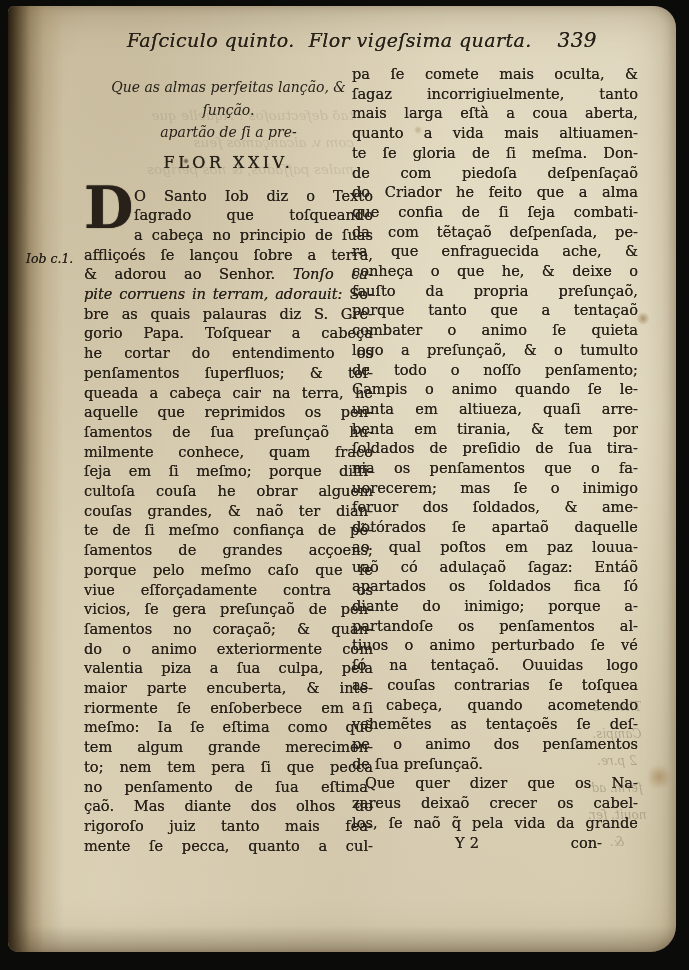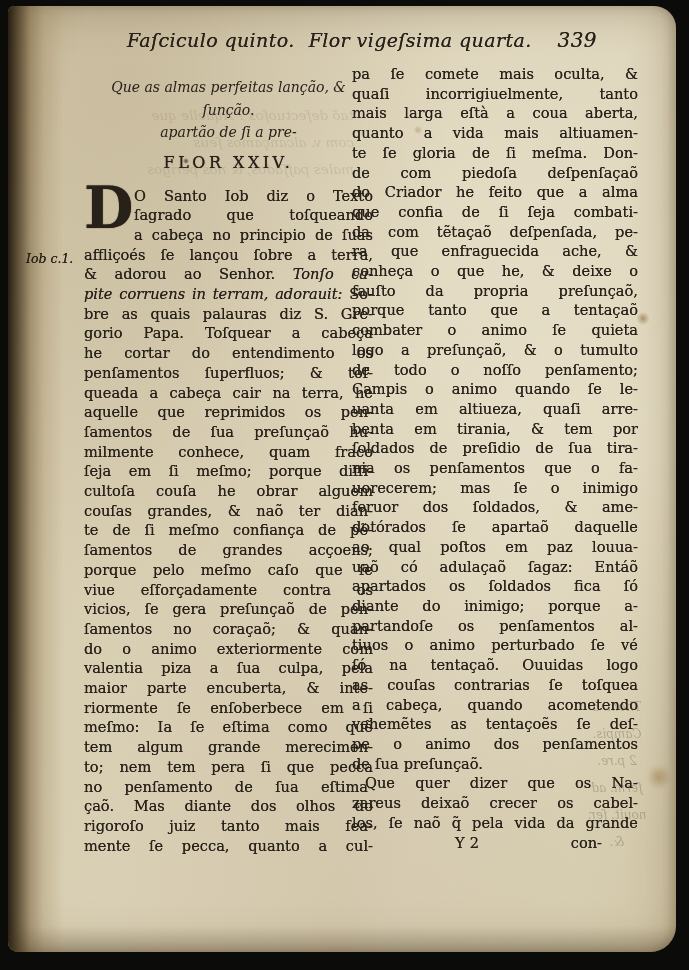--- a/index.html
+++ b/index.html
@@ -161,21 +161,21 @@
           <div class="line"><span>no penſamento de ſua eſtima-</span></div>
           <div class="line"><span>çaõ. Mas diante dos olhos do</span></div>
           <div class="line"><span>rigoroſo juiz tanto mais fea-</span></div>
           <div class="line"><span>mente ſe pecca, quanto a cul-</span></div>
         </div>
     </div>
 
     <div class="col-right">
       <div class="bodytext para-endfree">
           <div class="line"><span>pa ſe comete mais oculta, &amp;</span></div>
-          <div class="line"><span>quaſi incorrigiuelmente, tanto</span></div>
+          <div class="line"><span>ſagaz incorrigiuelmente, tanto</span></div>
           <div class="line"><span>mais larga eſtà a coua aberta,</span></div>
           <div class="line"><span>quanto a vida mais altiuamen-</span></div>
           <div class="line"><span>te ſe gloria de ſi meſma. Don-</span></div>
           <div class="line"><span>de com piedoſa deſpenſaçaõ</span></div>
           <div class="line"><span>do Criador he feito que a alma</span></div>
           <div class="line"><span>que confia de ſi ſeja combati-</span></div>
           <div class="line"><span>da com tẽtaçaõ deſpenſada, pe-</span></div>
           <div class="line"><span>ra que enfraguecida ache, &amp;</span></div>
           <div class="line"><span>conheça o que he, &amp; deixe o</span></div>
           <div class="line"><span>fauſto da propria preſunçaõ,</span></div>

